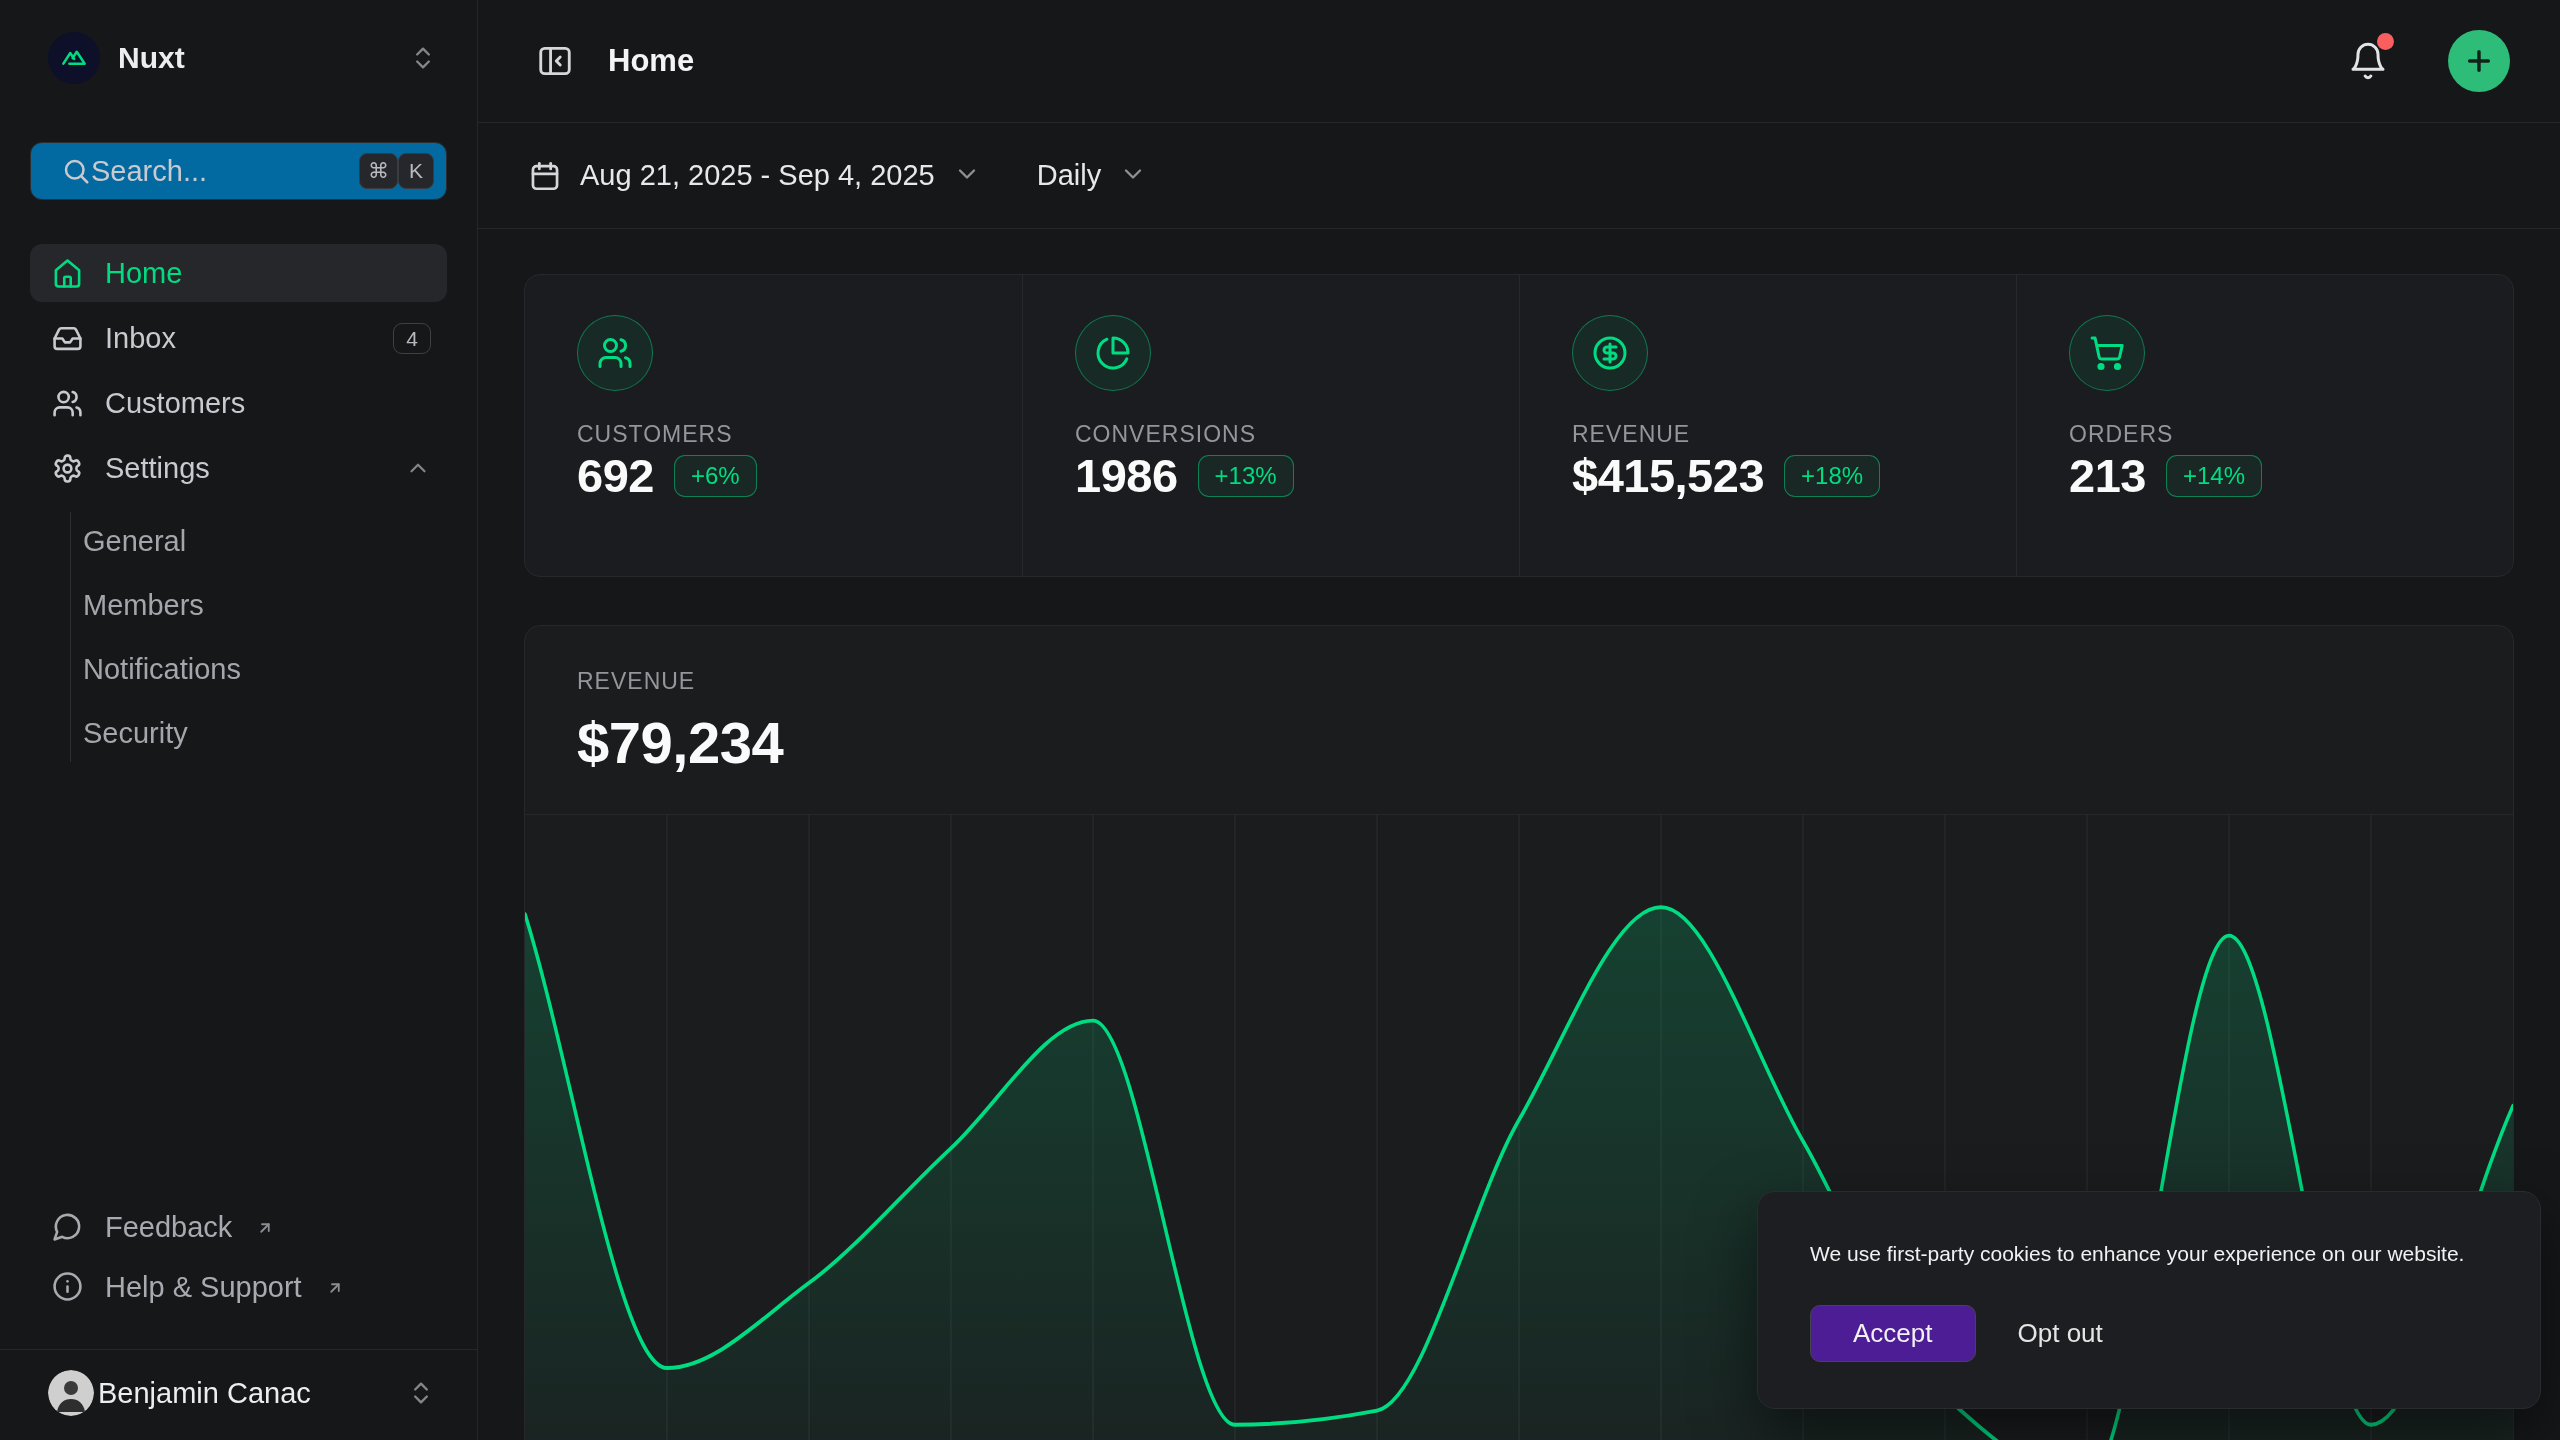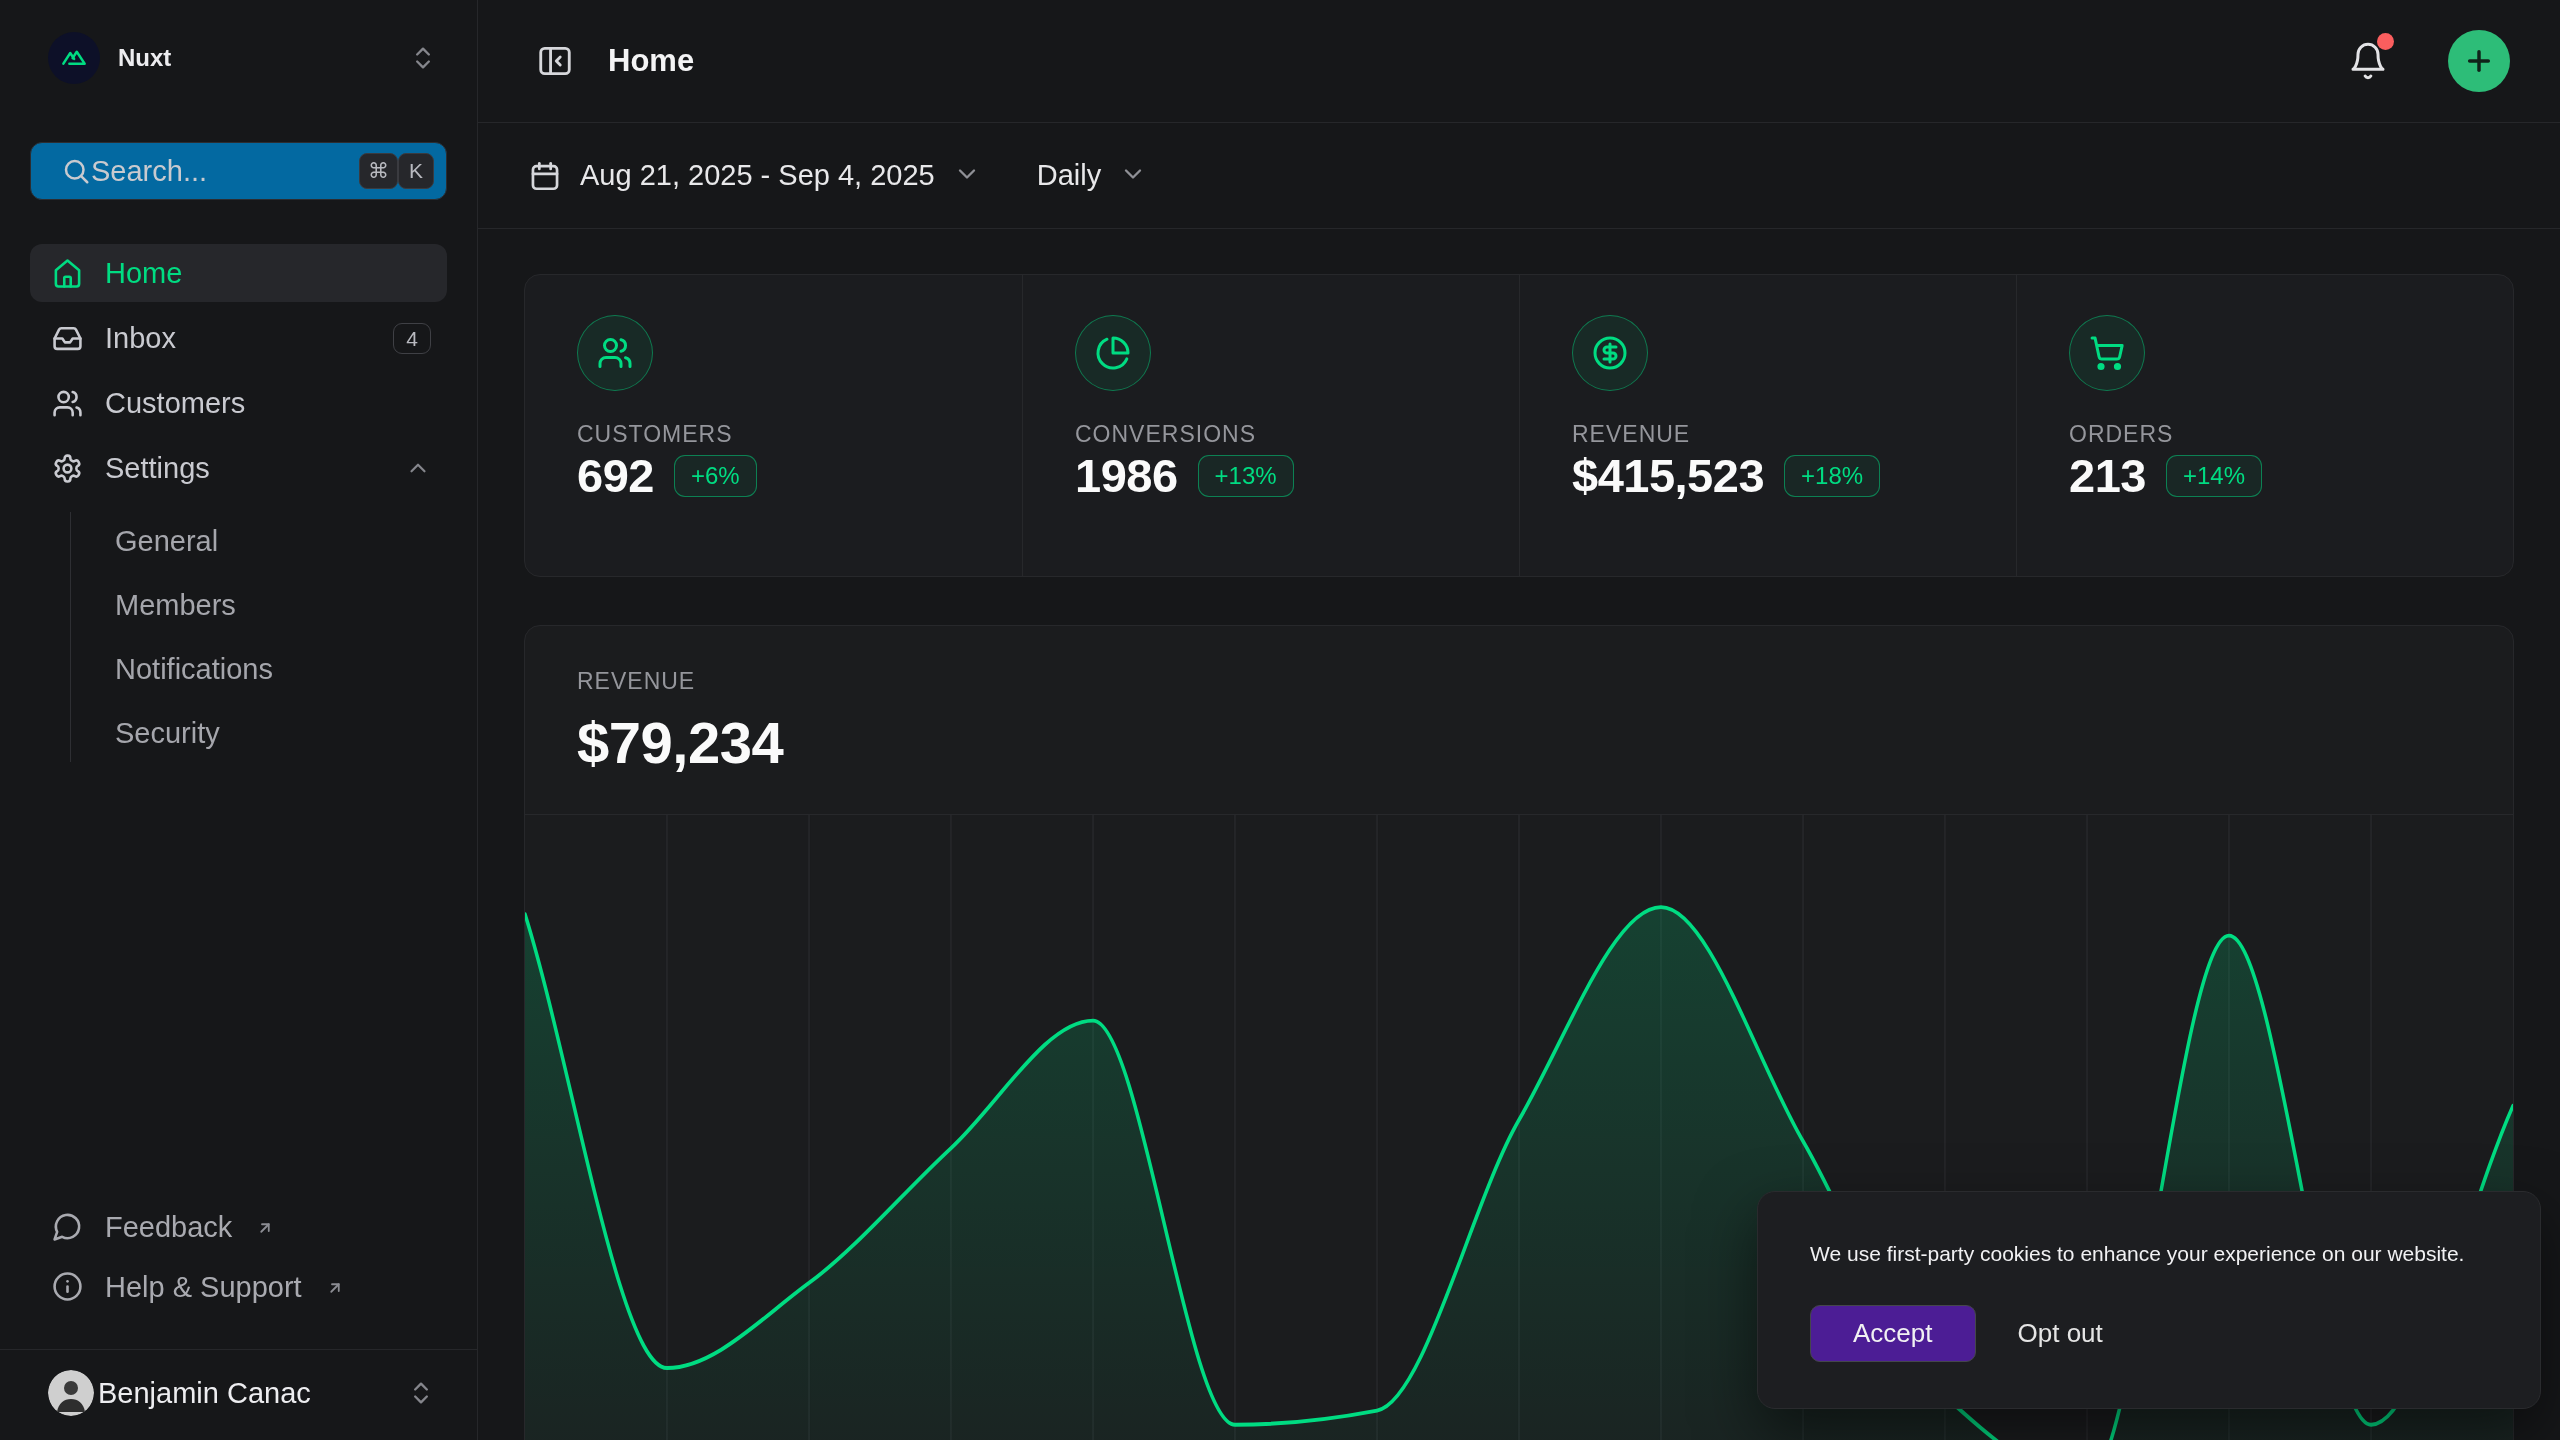--- a/index.html
+++ b/index.html
@@ -17,21 +17,21 @@
     border-right:1px solid #26272a;
     display:flex; flex-direction:column;
     padding:26px 30px 0 30px;
   }
   .brand-row { display:flex; align-items:center; padding:6px 10px 6px 18px; }
   .brand { display:flex; align-items:center; gap:18px; flex:1; cursor:pointer; }
   .brand-logo {
     width:52px; height:52px; border-radius:50%;
     background:#0d1028; display:flex; align-items:center; justify-content:center;
   }
-  .brand-name { font-size:24px; font-weight:600; color:#ededf0; }
+  .brand-name { font-size:30px; font-weight:600; color:#ededf0; }
   .ghost-ic { color:#85868c; display:flex; align-items:center; justify-content:center; background:none; border:none; cursor:pointer; }
 
   .search-box {
     margin-top:52px; height:58px;
     border:1px solid #2c2d31; border-radius:12px; background:#0369a1;
     display:flex; align-items:center; gap:0; padding:0 12px 0 30px; cursor:text;
   }
   .search-box .ph { flex:1; font-size:29px; color:#c9cacf; }
   .kbd {
     min-width:36px; height:36px; padding:0 8px;
@@ -45,21 +45,21 @@
     padding:0 16px 0 22px; color:#c9cad0; font-size:29px; cursor:pointer;
   }
   .nav-item .nav-label { flex:1; }
   .nav-item.active { background:#26272b; color:#00dc82; }
   .nav-item svg { flex:0 0 auto; }
   .nav-badge {
     font-size:21px; color:#b9bac0; border:1px solid #3f4045;
     border-radius:9px; padding:4px 12px; line-height:1;
   }
   .sub-list {
-    margin:8px 0 0 40px; padding-left:32px;
+    margin:8px 0 0 40px; 
     border-left:1px solid #2e2f33;
     display:flex; flex-direction:column; gap:6px;
   }
   .sub-item {
     height:58px; display:flex; align-items:center; border-radius:10px;
     color:#a5a6ac; font-size:29px; padding-left:12px; cursor:pointer;
   }
 
   .sidebar-footer { margin-top:auto; padding-bottom:0; }
   .foot-item {

